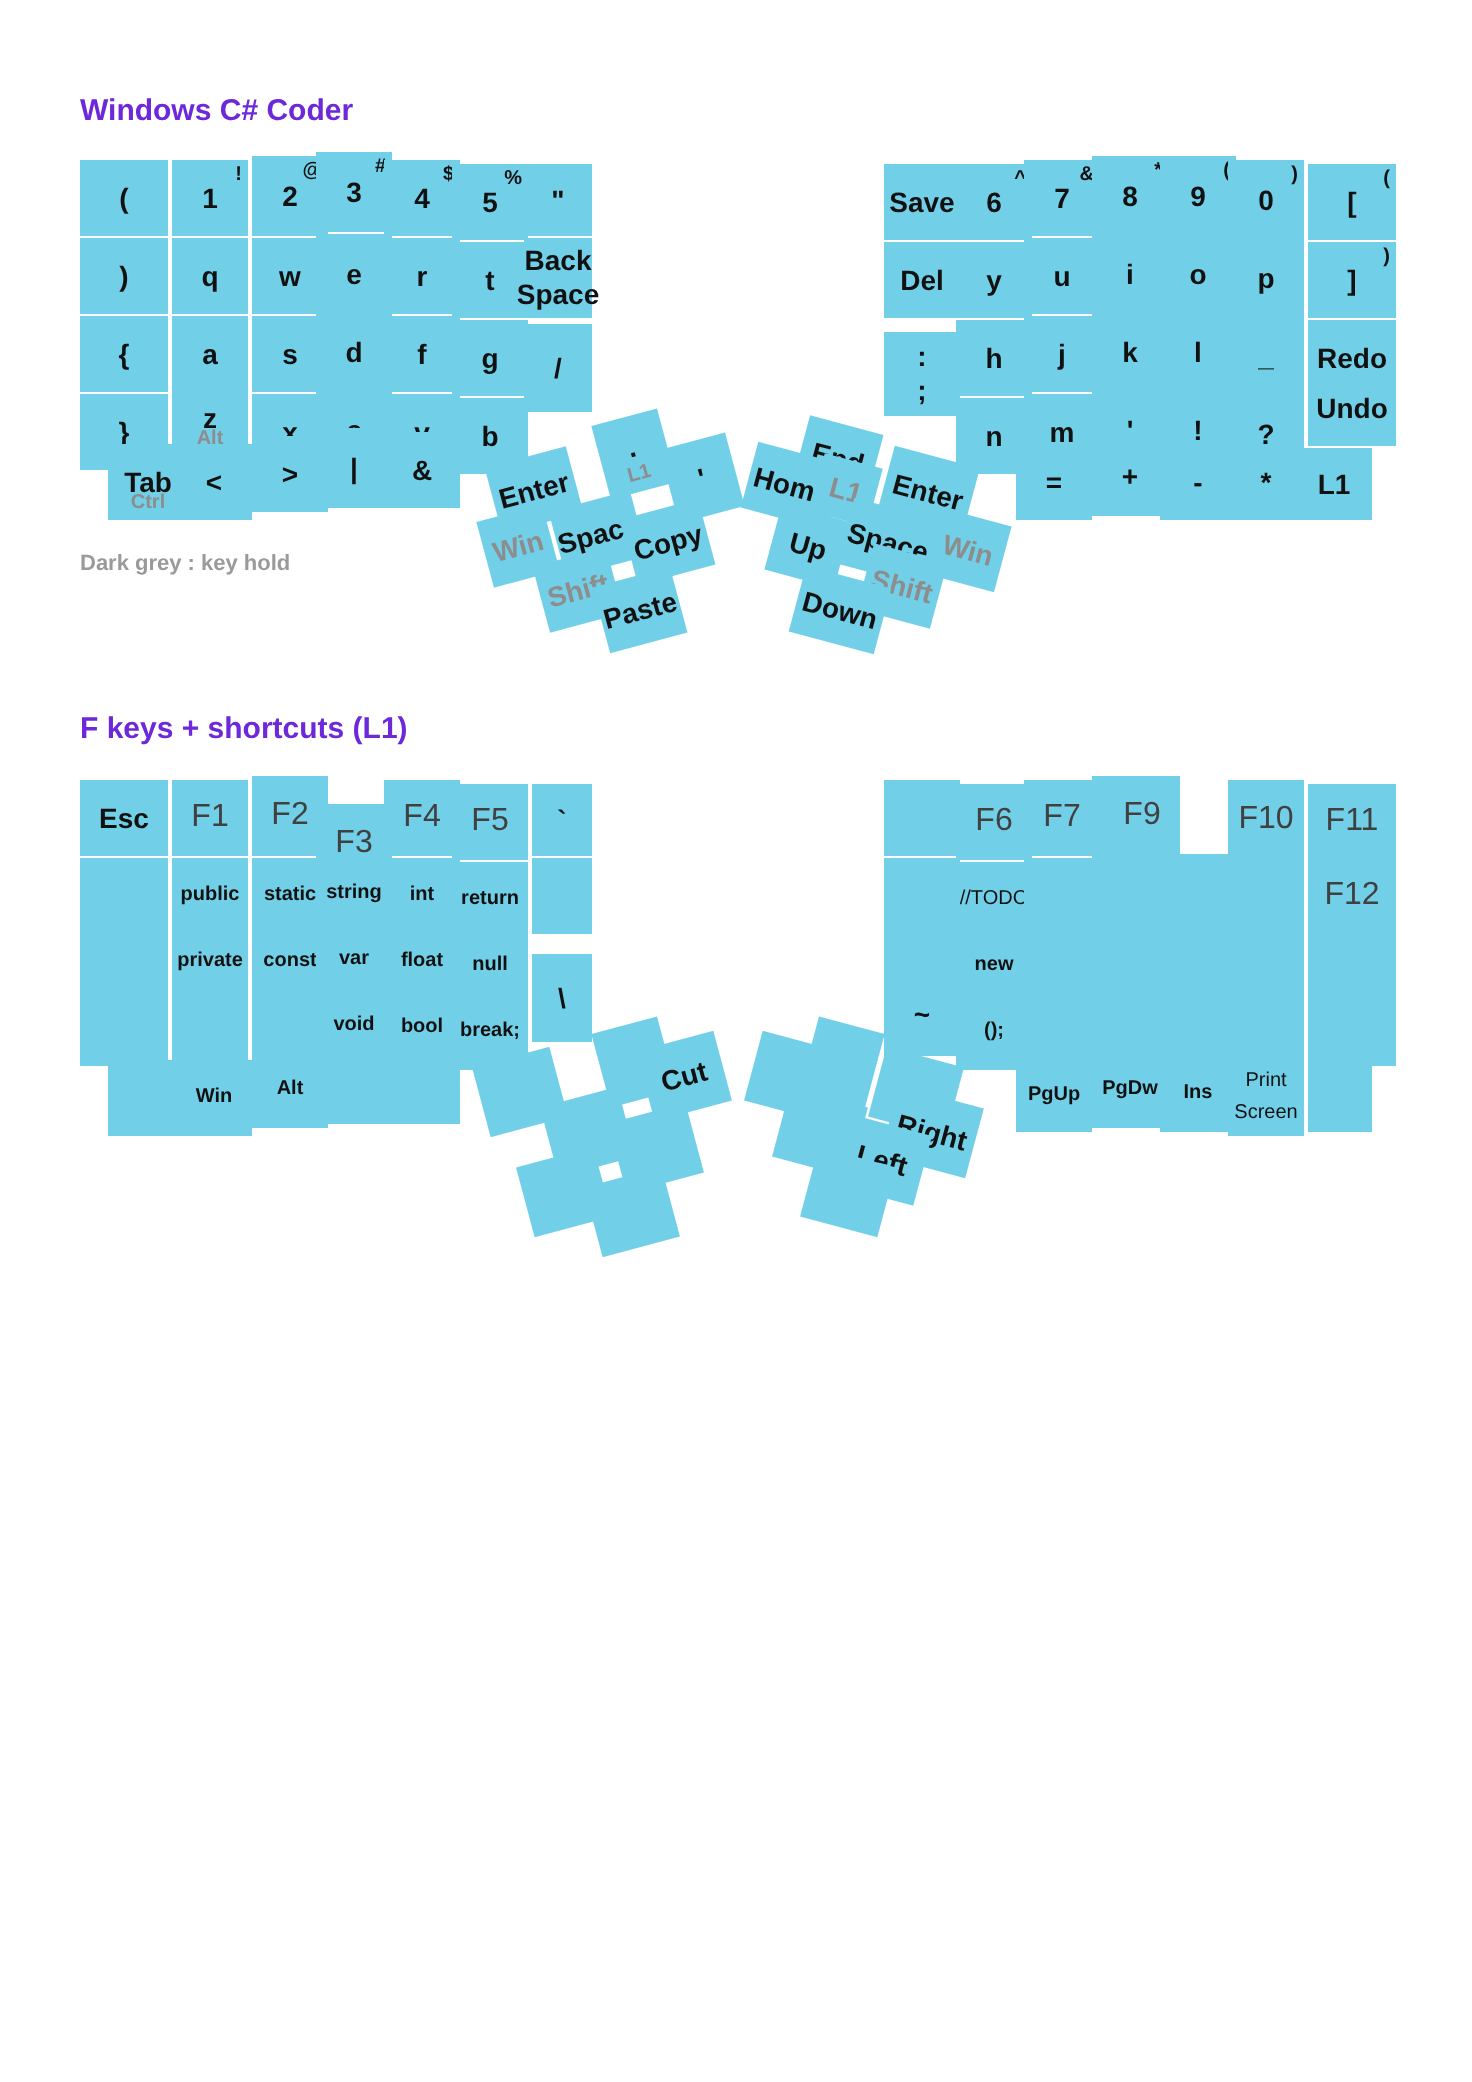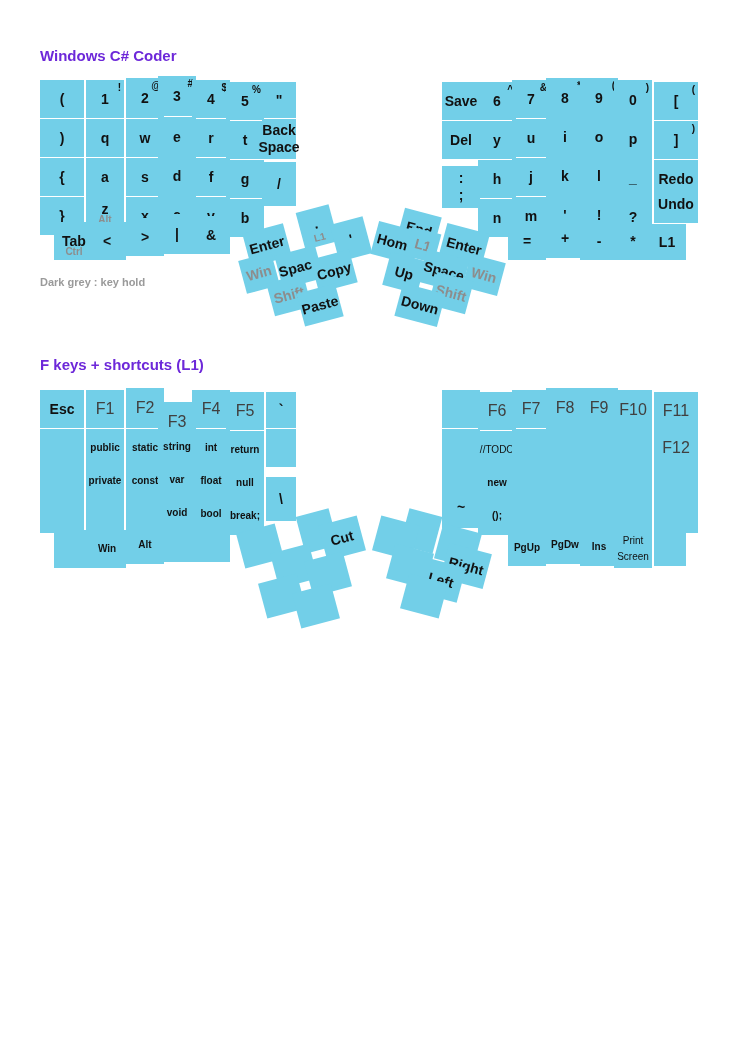--- a/index.html
+++ b/index.html
@@ -420,21 +420,21 @@
       <div class="key" style="left: 442px; top: 390px; width: 38px; height: 38px;"></div>
       <div class="key" style="left: 478px; top: 392px; width: 38px; height: 38px;">
         <span class="lbl big c">F6</span>
       </div>
       <div class="key" style="left: 512px; top: 390px; width: 38px; height: 38px;">
         <span class="lbl big c">F7</span>
       </div>
       <div class="key" style="left: 546px; top: 388px; width: 38px; height: 40px;">
         <span class="lbl big c">F8</span>
       </div>
-      <div class="key" style="left: 580px; top: 388px; width: 38px; height: 40px;">
+      <div class="key" style="left: 552px; top: 388px; width: 38px; height: 40px;">
         <span class="lbl big c">F9</span>
       </div>
       <div class="key" style="left: 614px; top: 390px; width: 38px; height: 40px;">
         <span class="lbl big c">F10</span>
       </div>
       <div class="key" style="left: 654px; top: 392px; width: 44px; height: 38px;">
         <span class="lbl big c">F11</span>
       </div>
       <div class="key" style="left: 442px; top: 429px; width: 38px; height: 38px;"></div>
       <div class="key" style="left: 478px; top: 431px; width: 38px; height: 38px;">

